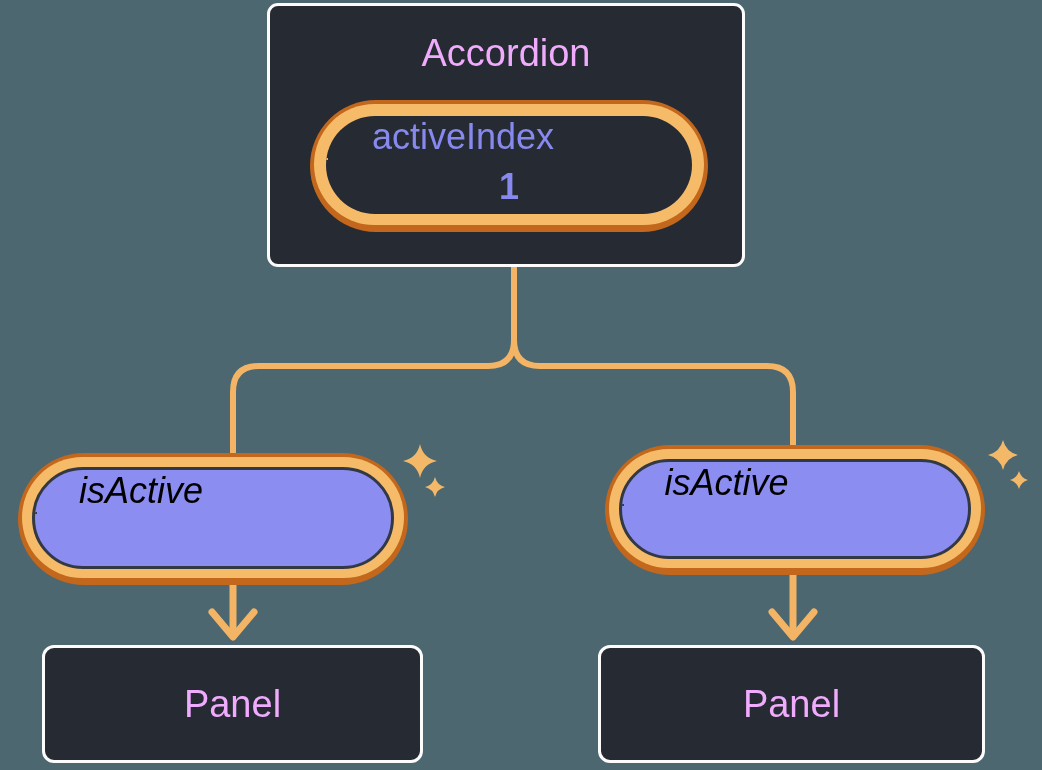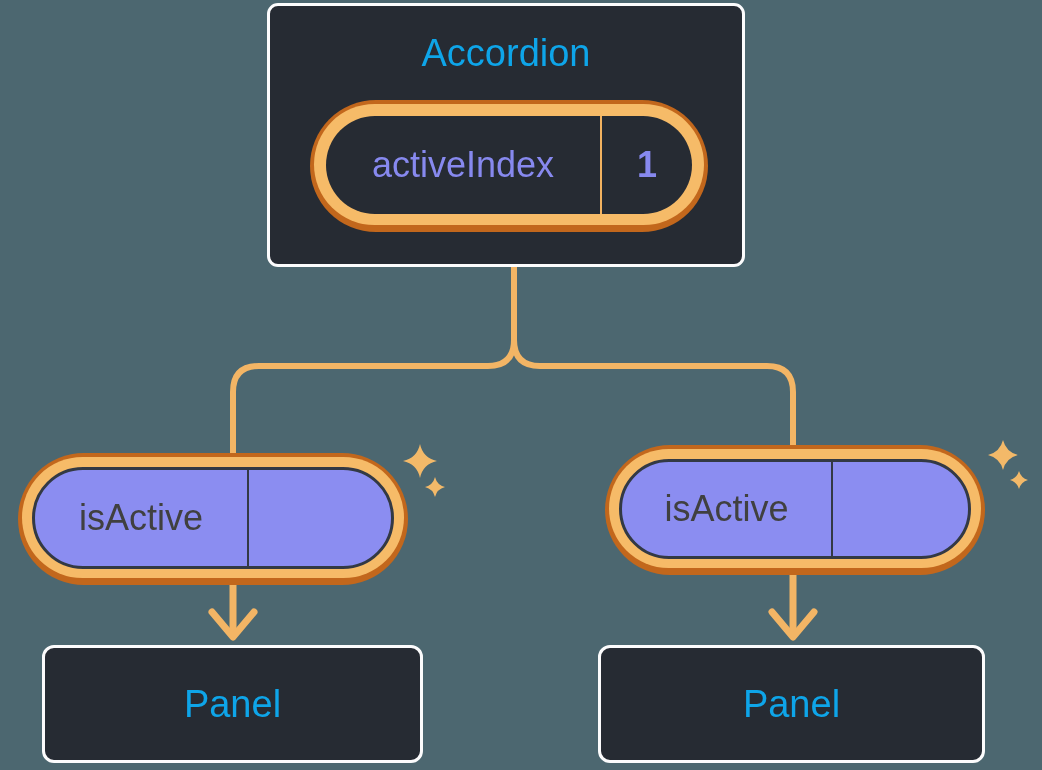--- a/index.html
+++ b/index.html
@@ -12,43 +12,43 @@
 
   
   .node{
     position:absolute;box-sizing:border-box;
     background:#262B33;border:3px solid #FCFCFD;border-radius:12px;
   }
   .node-accordion{left:267px;top:3px;width:478px;height:264px;border-radius:11px;}
   .node-panel{display:flex;align-items:center;justify-content:center;text-align:right;}
   .panel-left{left:42px;top:645px;width:381px;height:118px;}
   .panel-right{left:598px;top:645px;width:387px;height:118px;}
-  .title{color:#0ea5e9;font-size:38px;font-weight:500;}
+  .title{color:#f0abfc;font-size:38px;font-weight:500;}
   .accordion-title{position:absolute;left:0;right:0;top:26px;text-align:center;}
 
   
   .pill{position:absolute;}
   .ring-outer{position:absolute;inset:0;border-radius:999px;background:#C2671C;}
   .ring-mid{position:absolute;inset:4px 4px 7px 4px;border-radius:999px;background:#F6BB68;}
   .pill-body{
     position:absolute;display:flex;align-items:stretch;
-    border-radius:999px;overflow:hidden;box-sizing:border-box;
+    border-radius:999px;overflow:hidden;box-sizing:border-box;flex-direction:column;
   }
   .pill-top  .pill-body{inset:16px 16px 18px 16px;background:#262B33;}
   .pill-purple .pill-body{inset:14px 14px 16px 14px;background:#8B8DF1;border:3px solid #333944;}
   .seg{display:flex;align-items:center;justify-content:center;}
   .seg-label{flex:0 0 auto;}
   .seg-value{flex:1 1 auto;}
   .divider{flex:0 0 2px;width:2px;}
   .pill-top .divider{background:#F2B260;}
   .pill-purple .divider{background:#333944;}
   .pill-label{font-size:36px;font-weight:400;}
   .pill-value{font-size:36px;font-weight:700;}
   .pill-top .pill-label,.pill-top .pill-value{color:#8789EF;}
-  .pill-purple .pill-label,.pill-purple .pill-value{color:#404040;}
+  .pill-purple .pill-label,.pill-purple .pill-value{color:#000000;font-style:italic;}
 
   .pill-accordion{left:310px;top:100px;width:398px;height:132px;}
   .pill-accordion .seg-label{width:274px;}
   .pill-left{left:18px;top:453px;width:390px;height:132px;}
   .pill-left .seg-label{width:212px;}
   .pill-right{left:605px;top:445px;width:380px;height:130px;}
   .pill-right .seg-label{width:209px;}
 </style>
 </head>
 <body>

